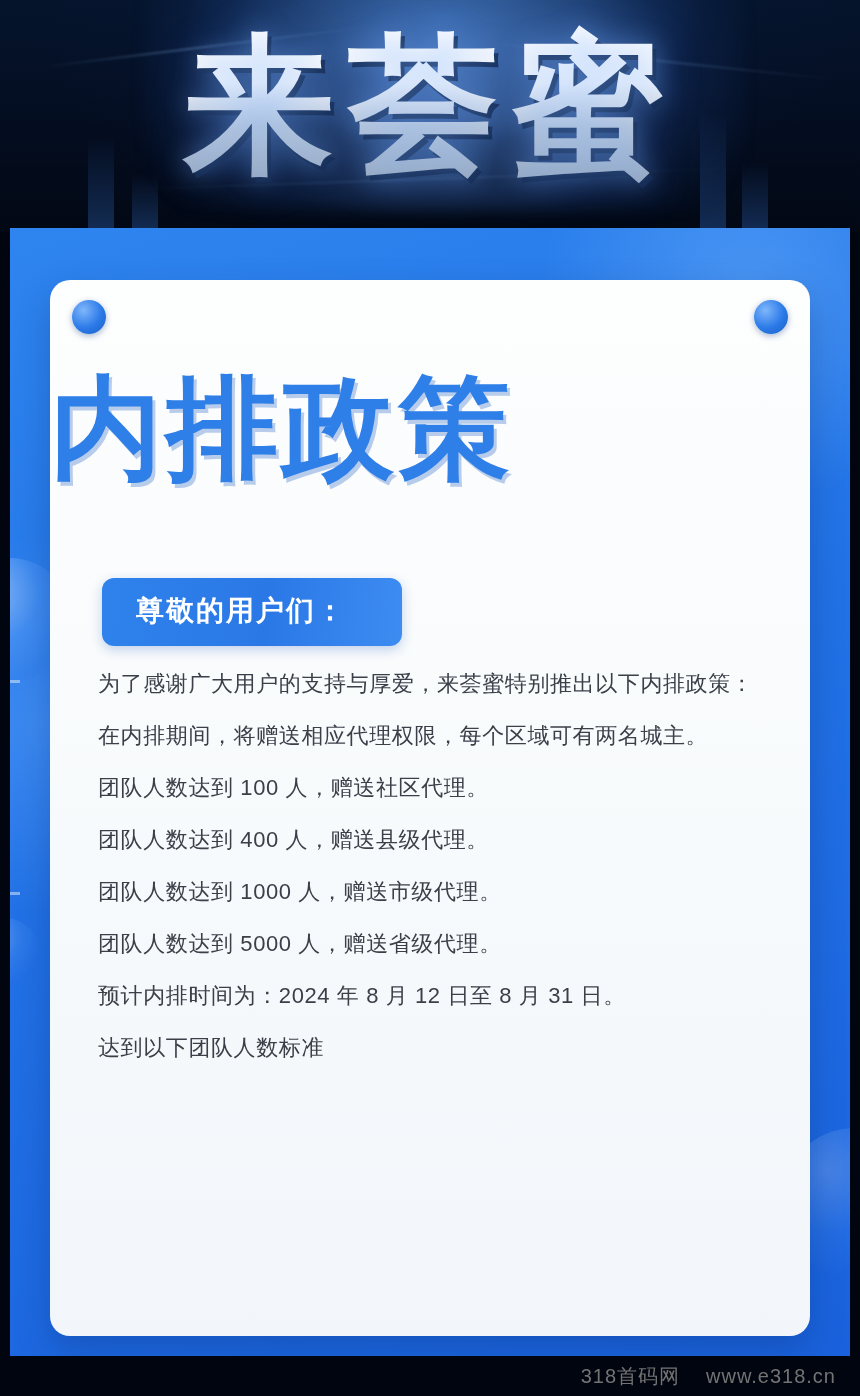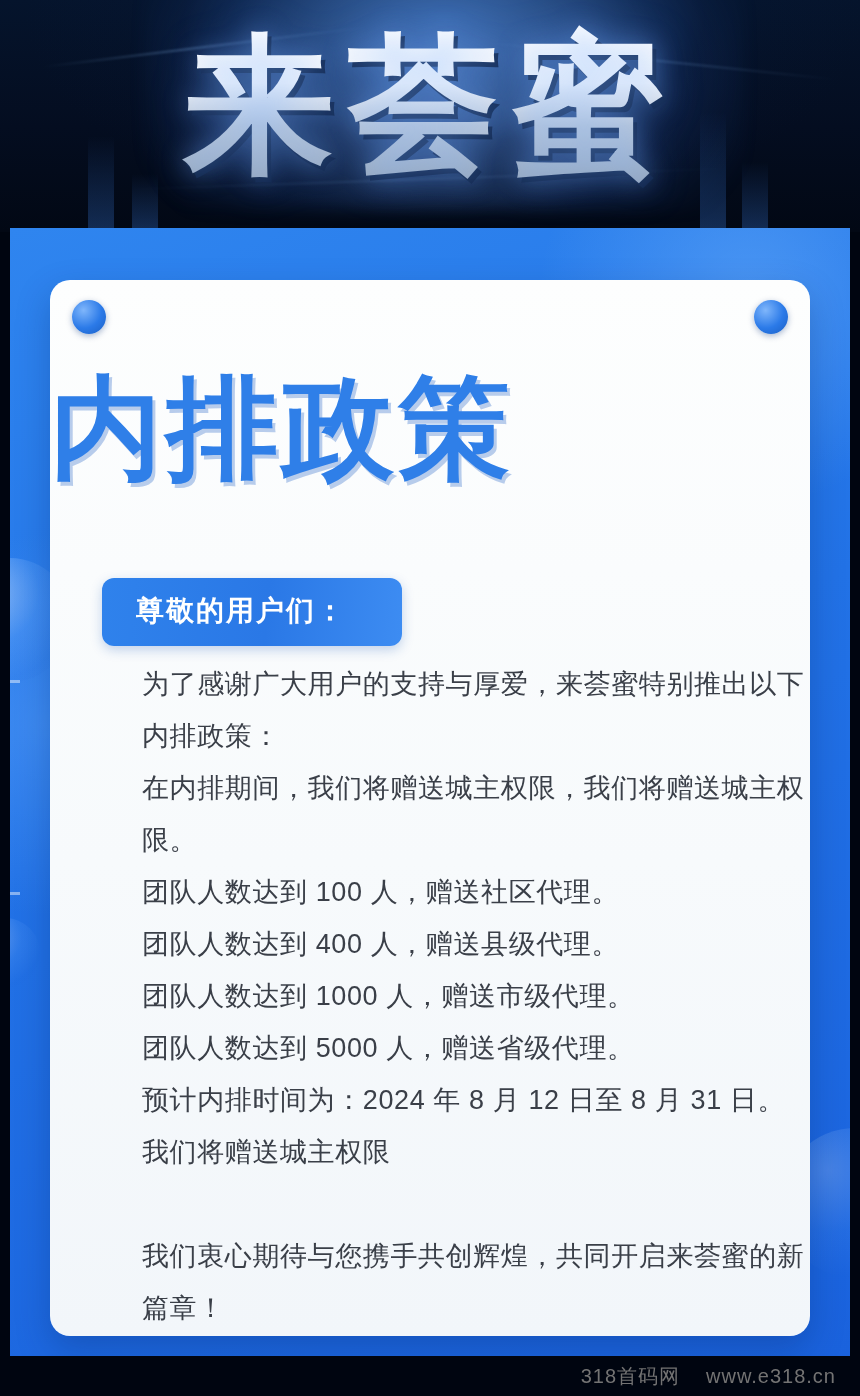--- a/index.html
+++ b/index.html
@@ -160,24 +160,23 @@
     font-weight: 700;
     letter-spacing: 2px;
     box-shadow: 0 4px 12px rgba(25,85,180,0.25);
   }
 
   .body-text {
     position: absolute;
     left: 48px; top: 378px;
     width: 672px;
     color: #3a3f48;
-    font-size: 27px;
+    font-size: 22px;
     line-height: 52px;
     letter-spacing: 0.6px;
-    margin-left: 44px;
   }
   .body-text p { margin: 0; }
   .body-text p.gap-before { margin-top: 52px; }
 
   
   .footer {
     position: absolute;
     left: 0; bottom: 0;
     width: 860px;
     height: 40px;
@@ -222,28 +221,27 @@
   <div class="card">
     <div class="card-dot left"></div>
     <div class="card-dot right"></div>
 
     <div class="headline">内排政策</div>
 
     <div class="salutation">尊敬的用户们：</div>
 
     <div class="body-text">
       <p>为了感谢广大用户的支持与厚爱，来荟蜜特别推出以下内排政策：</p>
-      <p>在内排期间，我们将赠送城主权限，我们将赠送城主权限。</p>
+      <p>在内排期间，将赠送相应代理权限，每个区域可有两名城主。</p>
       <p>团队人数达到 100 人，赠送社区代理。</p>
       <p>团队人数达到 400 人，赠送县级代理。</p>
       <p>团队人数达到 1000 人，赠送市级代理。</p>
       <p>团队人数达到 5000 人，赠送省级代理。</p>
       <p>预计内排时间为：2024 年 8 月 12 日至 8 月 31 日。</p>
-      <p>我们将赠送城主权限</p>
-      <p class="gap-before">我们衷心期待与您携手共创辉煌，共同开启来荟蜜的新篇章！</p>
+      <p>达到以下团队人数标准</p>
     </div>
   </div>
 
   <div class="footer">
     <div class="watermark">
       <span>318首码网</span><span class="wm-gap"></span><span>www.e318.cn</span>
     </div>
   </div>
 
 </div>

